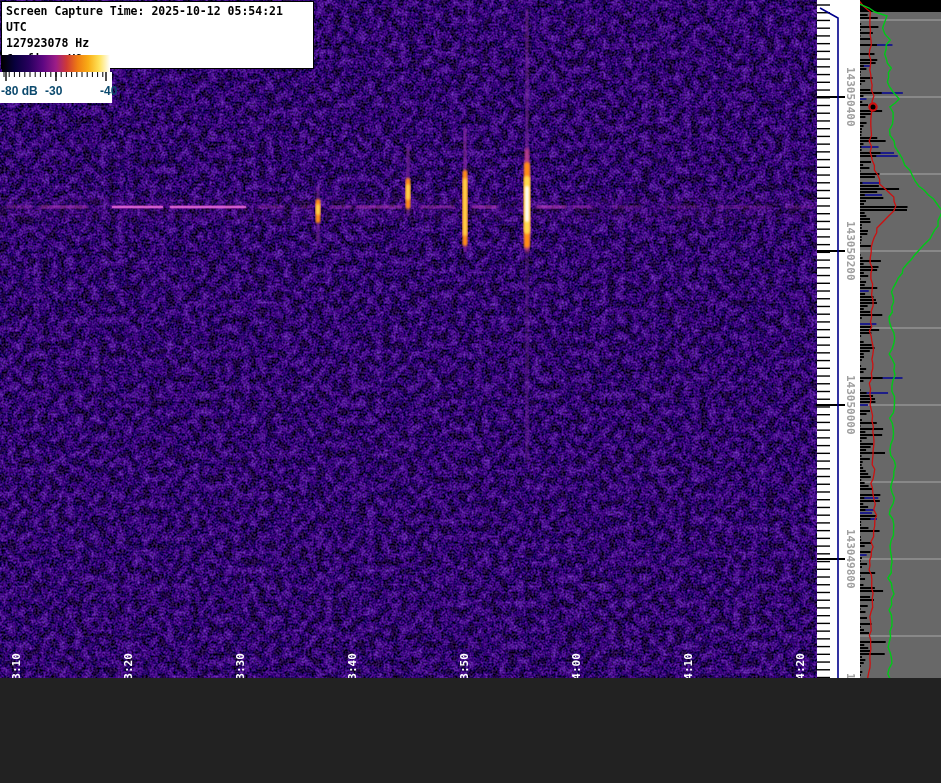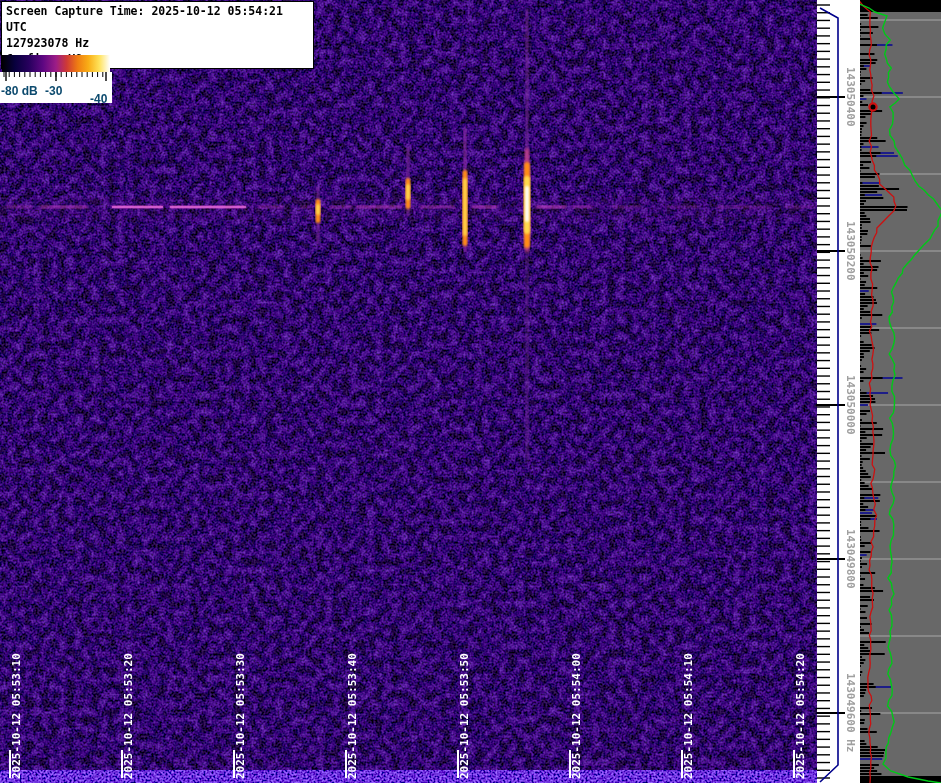--- a/index.html
+++ b/index.html
@@ -1,31 +1,31 @@
 <!DOCTYPE html>
 <html><head>
 <meta charset="utf-8">
 <style>
   html,body{margin:0;padding:0;background:#222;}
-  .app{position:relative;width:941px;height:783px;background:#000;overflow:hidden;
+  .app{position:relative;width:941px;height:678px;background:#000;overflow:hidden;
        font-family:"DejaVu Sans Mono",monospace;}
   .waterfall{position:absolute;left:0;top:0;width:817px;height:783px;}
   .freq-axis{position:absolute;left:817px;top:0;width:43px;height:783px;background:#fff;}
   .spectrum-panel{position:absolute;left:860px;top:0;width:81px;height:783px;background:#000;}
   svg{display:block;}
   .info-box{position:absolute;left:1px;top:1px;width:303px;background:#fff;border:1px solid #000;
             color:#000;font:bold 11.5px "DejaVu Sans Mono",monospace;line-height:16px;padding:1px 4px;}
   .legend{position:absolute;left:0;top:55px;width:112px;height:48px;}
   .legend .grad{position:absolute;left:2px;top:0;width:108px;height:17px;
     background:linear-gradient(90deg,#000000 0%,#08003e 12%,#28005e 25%,#5e0782 38%,#9c1d87 50%,
                #cf3a35 60%,#ef7c12 70%,#f9ae16 80%,#ffe25a 90%,#ffffff 100%);}
   .legend .strip{position:absolute;left:0;top:17px;width:112px;height:31px;background:#fff;}
   .legend .strip svg{position:absolute;left:0;top:0;}
   .legend .lbl{position:absolute;top:12px;color:#0c4a6e;font:bold 12px "Liberation Sans",sans-serif;}
-  .legend .l0{left:1px;} .legend .l1{left:45px;} .legend .l2{left:90px;margin-top:8px;}
+  .legend .l0{left:1px;} .legend .l1{left:45px;} .legend .l2{left:100px;}
   .tlabel{position:absolute;bottom:4px;transform-origin:0 100%;transform:rotate(-90deg);
           font:bold 11px "DejaVu Sans Mono",monospace;color:#fff;white-space:nowrap;}
   .flabel{position:absolute;transform-origin:0 0;transform:rotate(90deg);
           font:bold 11px "DejaVu Sans Mono",monospace;color:#a0a0a0;white-space:nowrap;}
 </style>
 </head>
 <body>
 
 <div class="app">
 

